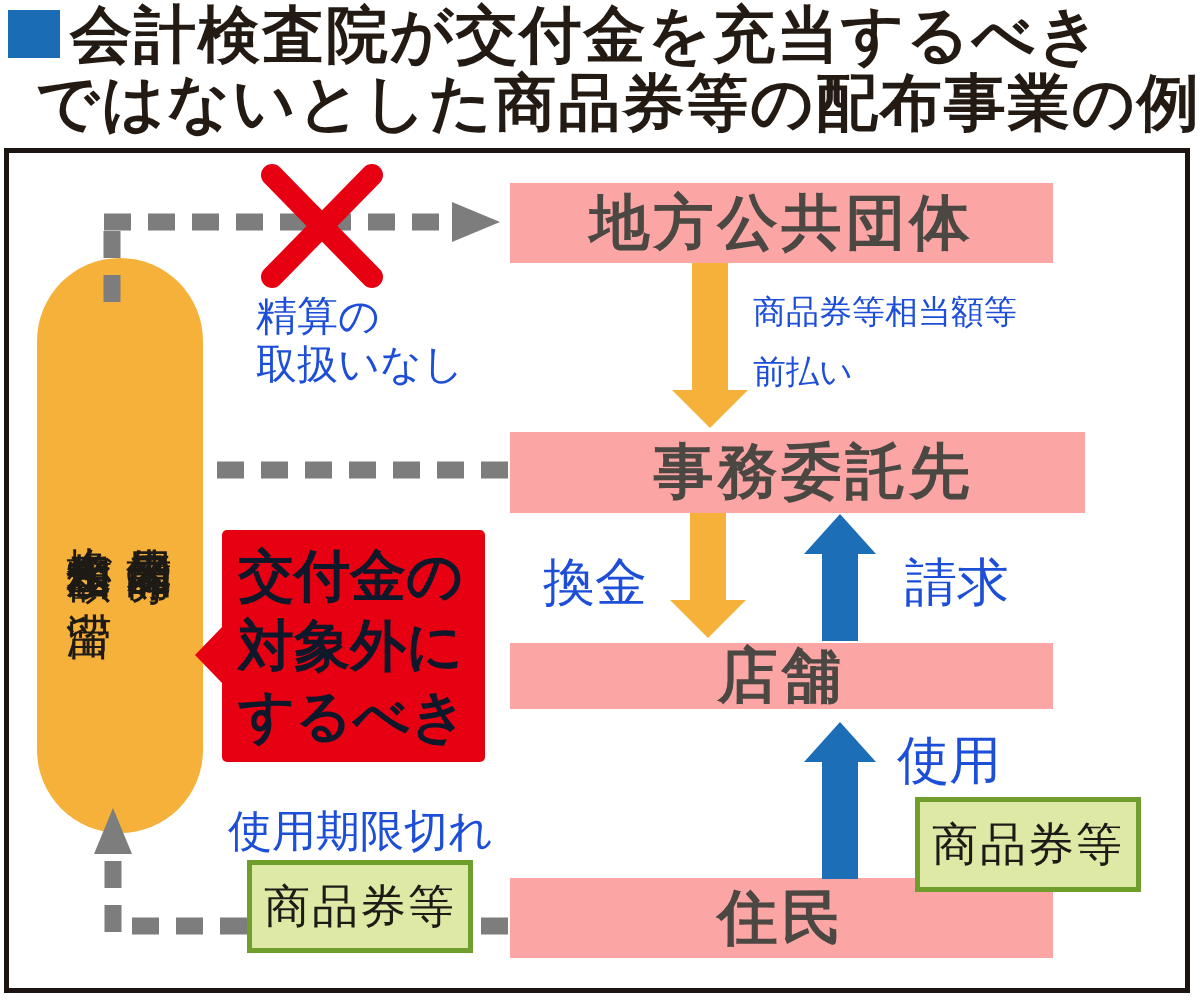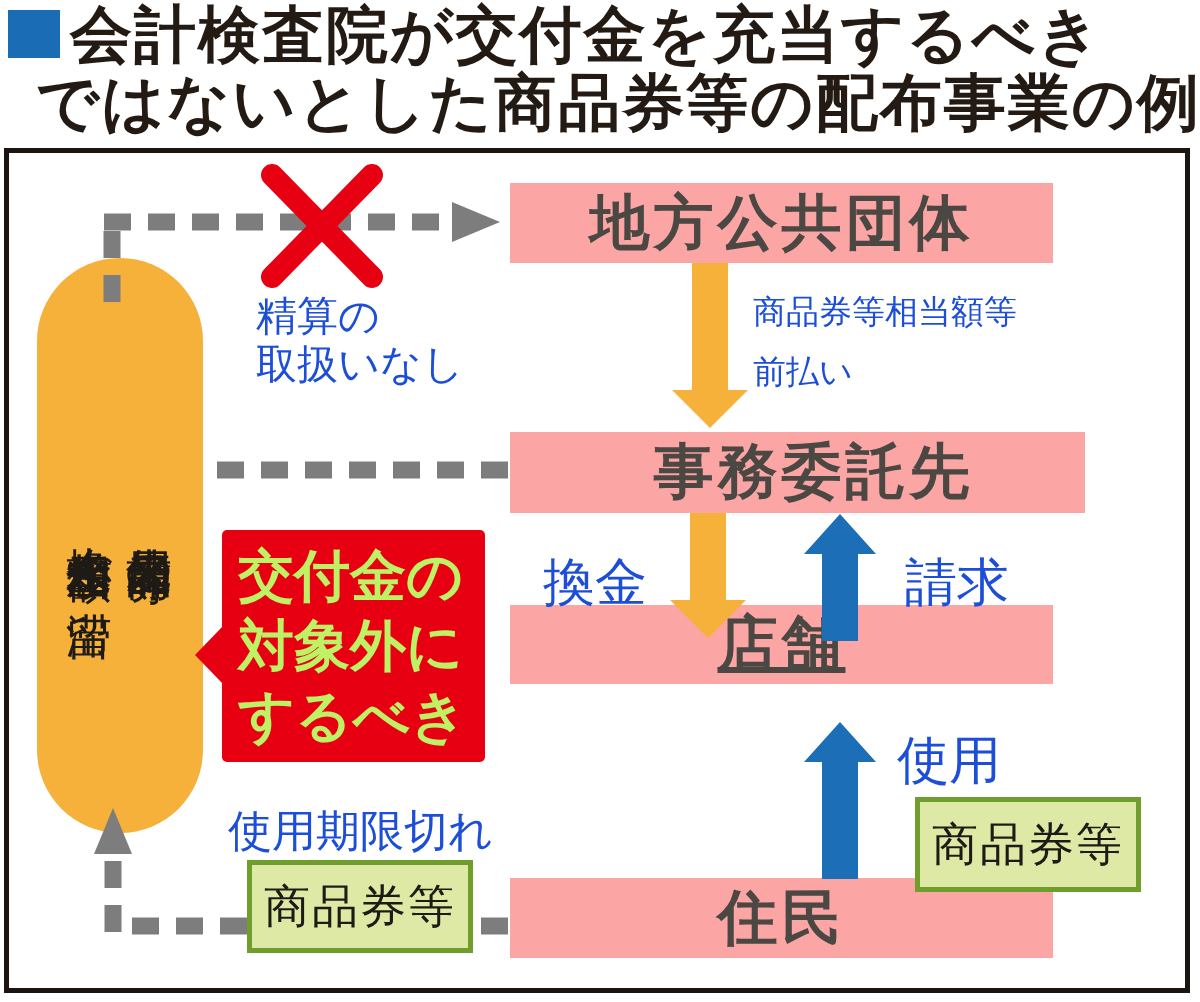--- a/index.html
+++ b/index.html
@@ -13,30 +13,30 @@
   .title-line{position:absolute;color:#221a13;font-weight:900;font-size:62px;line-height:66px;white-space:nowrap;letter-spacing:2px;}
   .title-line.l1{left:70px;top:2px;}
   .title-line.l2{left:36px;top:70px;}
   
   .frame{position:absolute;left:4px;top:148px;width:1186px;height:845px;border:5px solid #1b1410;background:#ffffff;box-sizing:border-box;}
   
   .node{position:absolute;left:510px;width:543px;background:#fca5a5;color:#4b4743;font-weight:900;
         display:flex;align-items:center;justify-content:center;font-size:60px;letter-spacing:4px;z-index:2;}
   .n-muni{top:183px;height:80px;}
   .n-agency{top:432px;height:81px;padding-left:32px;}
-  .n-store{top:605px;height:79px;text-decoration:underline;}
+  .n-store{top:643px;height:66px;}
   .n-res{top:878px;height:80px;}
   
   .capsule{position:absolute;left:37px;top:258px;width:166px;height:575px;background:#f6b13b;border-radius:83px;
            display:flex;align-items:center;justify-content:center;z-index:1;}
   .capsule-text{writing-mode:vertical-rl;text-orientation:upright;text-align:center;
                 color:#1e1a16;font-size:46px;line-height:60px;font-weight:500;letter-spacing:2px;}
   
   .callout{position:absolute;left:222px;top:530px;width:263px;height:232px;background:#e60012;border-radius:5px;
-           color:#bef264;font-weight:900;z-index:2;display:flex;flex-direction:column;justify-content:center;padding-left:16px;box-sizing:border-box;}
+           color:#0f172a;font-weight:900;z-index:2;display:flex;flex-direction:column;justify-content:center;padding-left:16px;box-sizing:border-box;}
   .callout div{font-size:56px;line-height:70px;white-space:nowrap;}
   
   .voucher{position:absolute;background:#dde9a4;border:5px solid #6f9e2d;box-sizing:border-box;
            display:flex;align-items:center;justify-content:center;color:#1e1a16;font-size:46px;font-weight:500;z-index:2;letter-spacing:2px;}
   .v-right{left:915px;top:797px;width:226px;height:95px;}
   .v-left{left:247px;top:860px;width:226px;height:93px;}
   
   .lbl{position:absolute;color:#1d4ed8;font-weight:500;white-space:nowrap;z-index:2;}
   .lbl-prepay{left:753px;top:282px;font-size:33px;line-height:60px;}
   .lbl-redeem{left:543px;top:548px;font-size:52px;}

